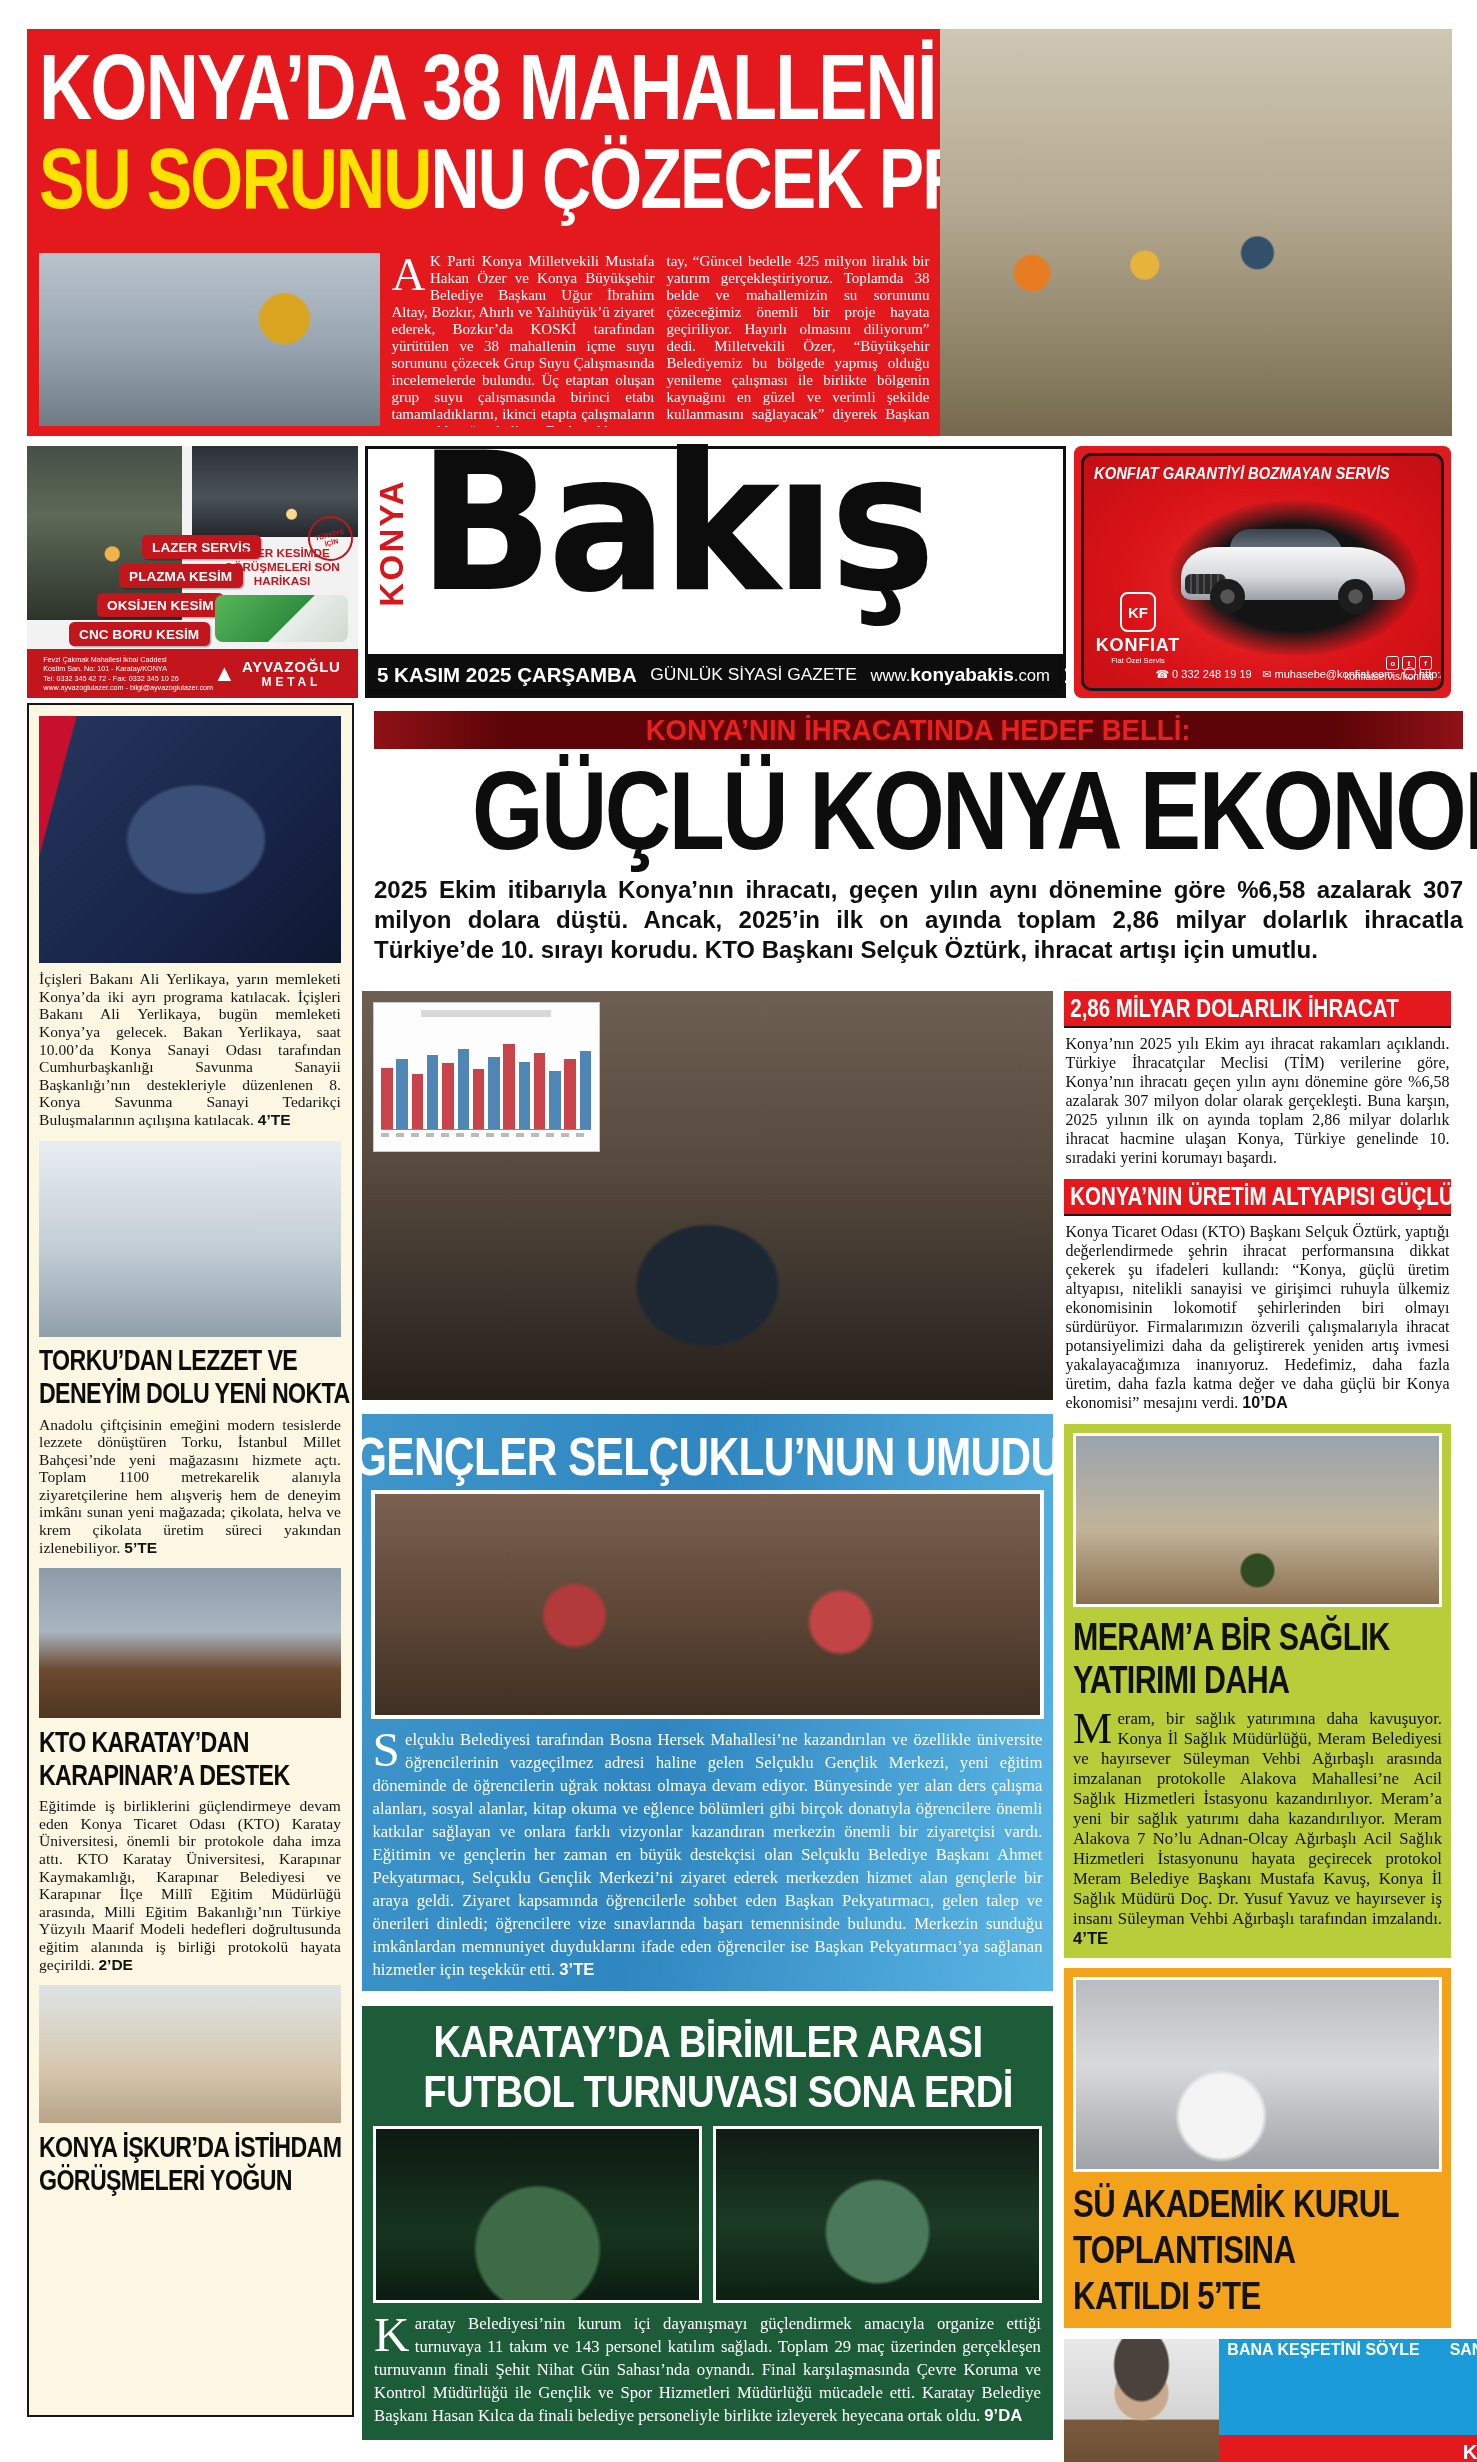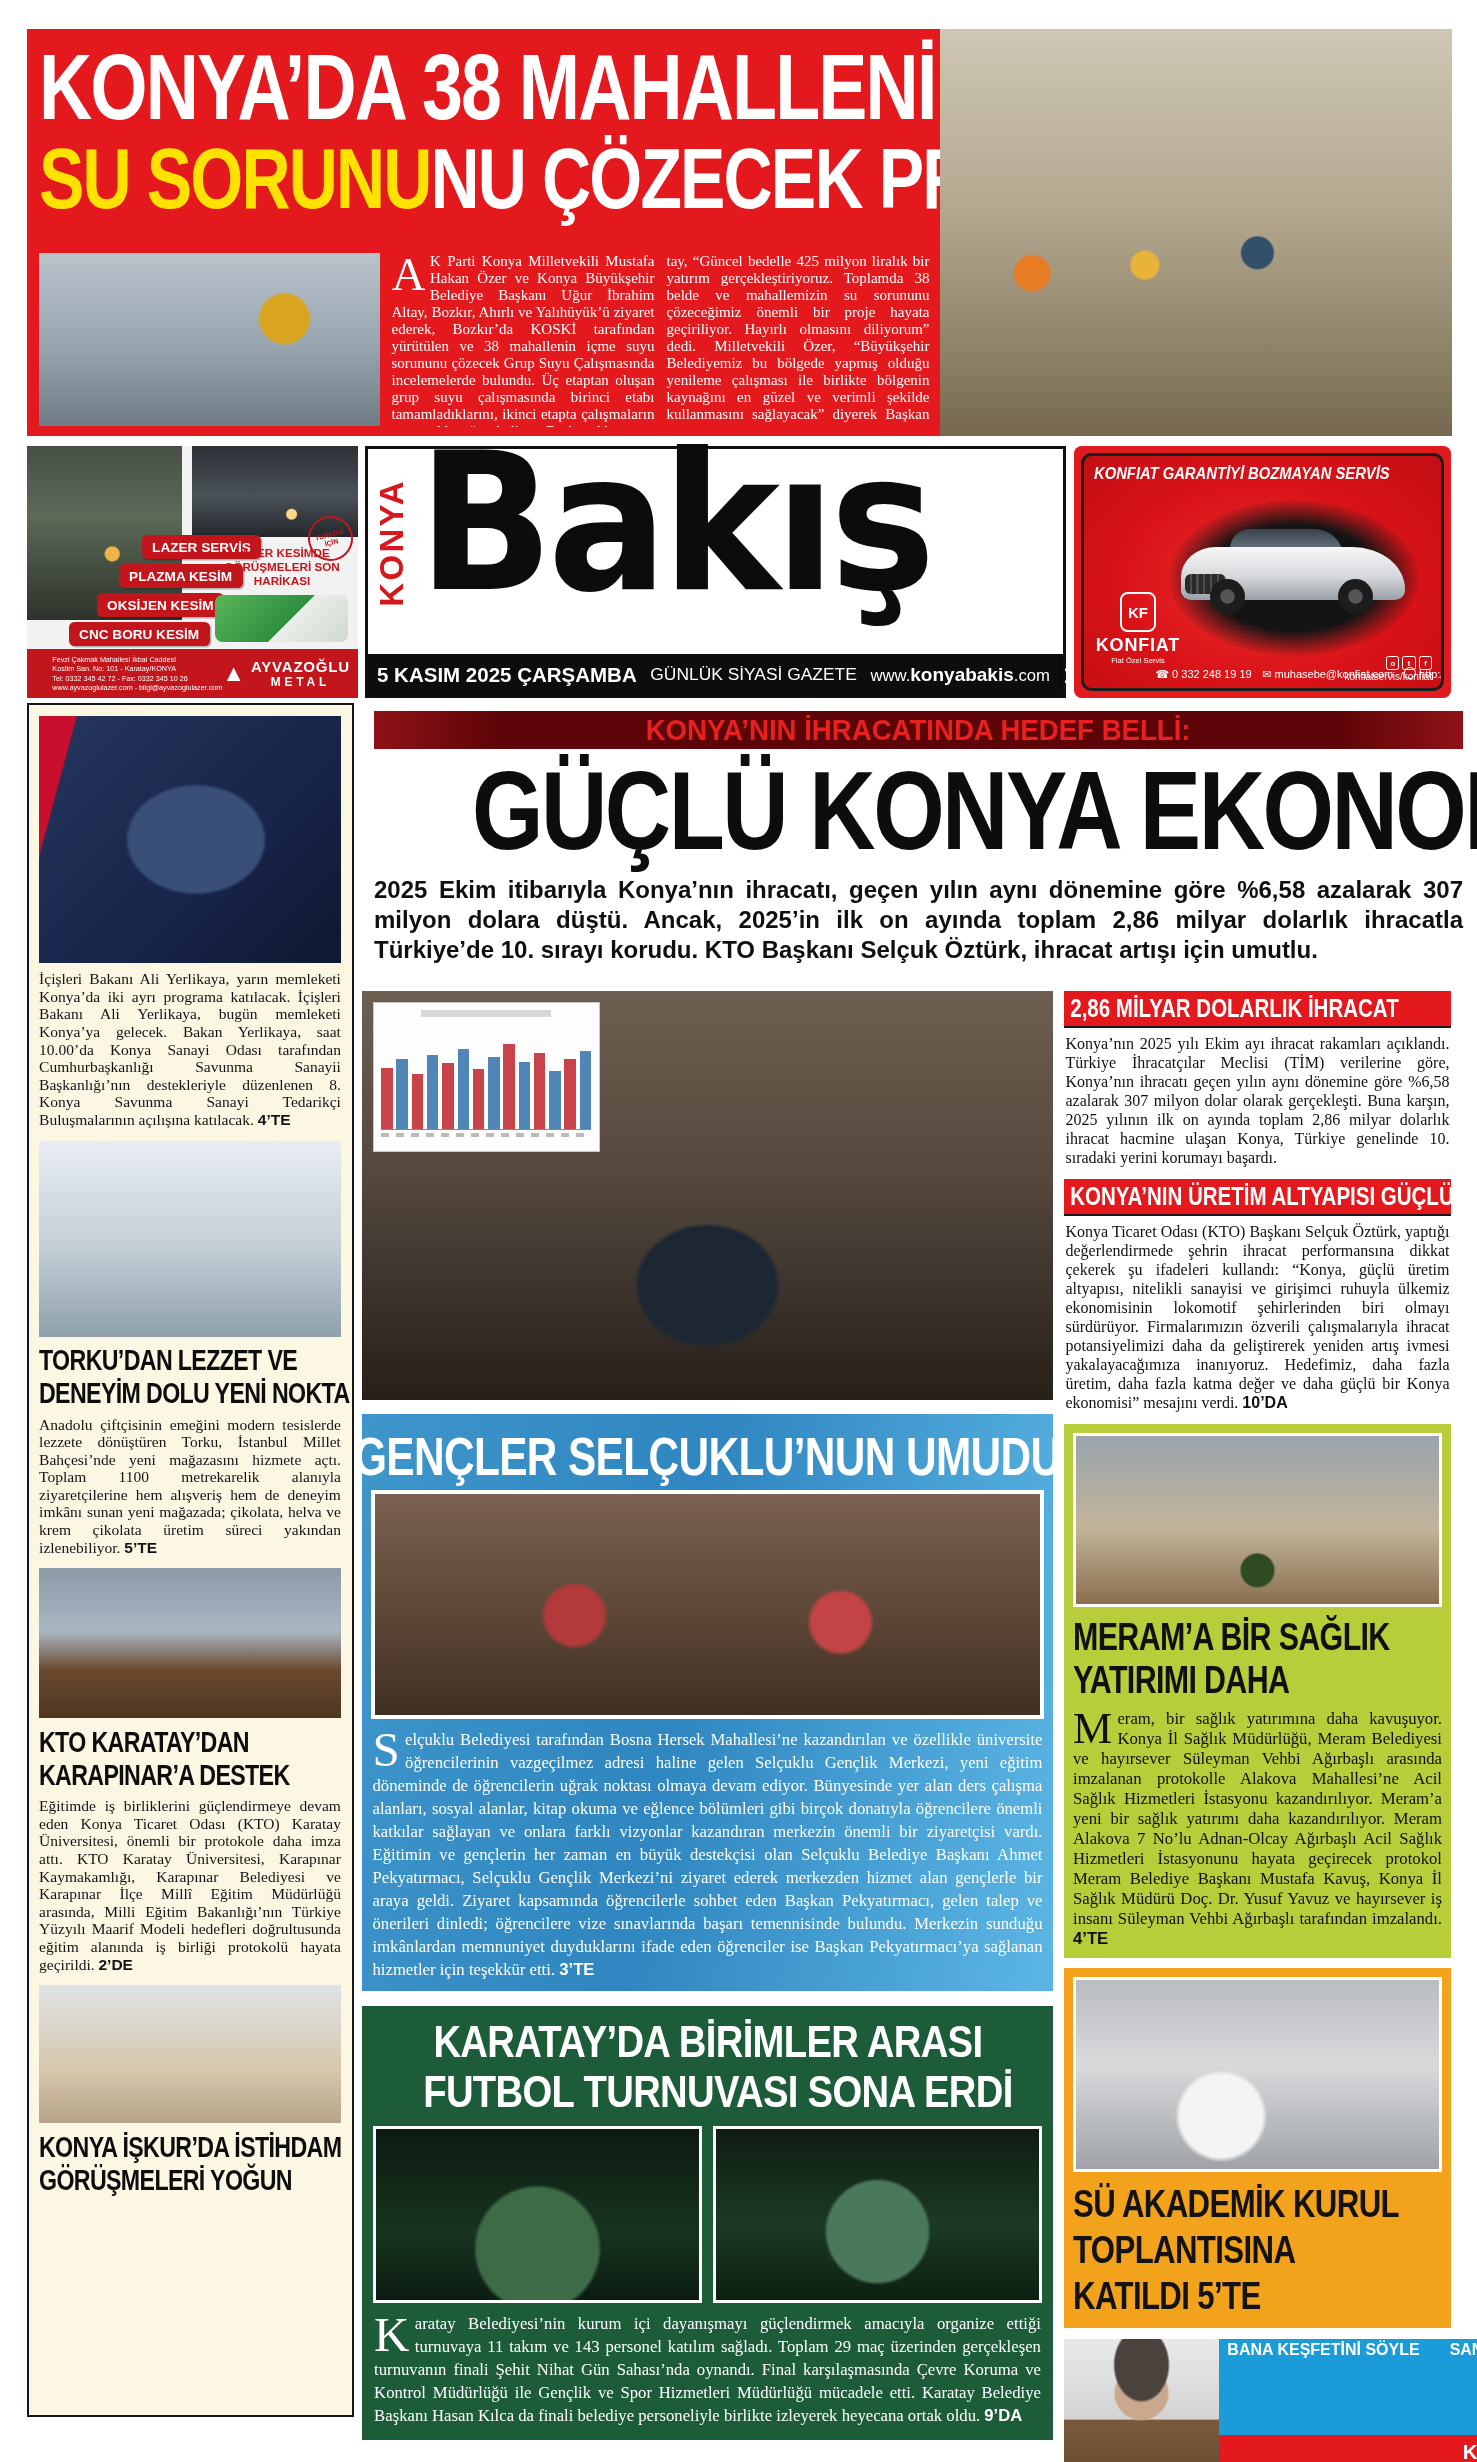--- a/index.html
+++ b/index.html
@@ -46,21 +46,21 @@
   .al-p1{left:115px;top:89px;} .al-p2{left:92px;top:118px;}
   .al-p3{left:70px;top:147px;}  .al-p4{left:42px;top:176px;}
   .al-tag{position:absolute;left:185px;top:100px;width:141px;text-align:center;
     color:#c3161c;font-weight:bold;font-size:11.7px;line-height:1.2;}
   .al-machine{position:absolute;left:188px;top:149px;width:133px;height:47px;border-radius:7.6px;
     background:linear-gradient(135deg,#59b65a 0%,#2e8f3f 55%,#e9efe9 56%,#cfd8cf 100%);}
   .al-stamp{position:absolute;right:4.5px;top:70px;width:41px;height:41px;border:2.3px solid #c3161c;border-radius:50%;
     color:#c3161c;font-size:6.8px;font-weight:bold;display:flex;align-items:center;justify-content:center;
     text-align:center;transform:rotate(-14deg);line-height:1.1;}
   .al-strip{position:absolute;left:0;bottom:0;width:331px;height:49px;background:#c3161c;
-    display:flex;justify-content:flex-end;align-items:center;padding:0 7.6px;box-sizing:border-box;}
+    display:flex;justify-content:center;align-items:center;padding:0 7.6px;box-sizing:border-box;}
   .al-addr{color:#fff;font-size:7.2px;line-height:1.3;}
   .al-brand{display:flex;align-items:center;gap:6px;color:#fff;}
   .al-tri{font-size:23px;line-height:1;color:#fff;}
   .al-brand-txt{text-align:center;font-weight:bold;}
   .al-brand-1{font-size:15px;letter-spacing:0.8px;}
   .al-brand-2{font-size:12px;letter-spacing:3.8px;}
 
   .masthead{position:absolute;left:365px;top:446px;width:701px;height:252px;background:#fff;
     border:3px solid #101010;box-sizing:border-box;}
   .mh-konya{position:absolute;left:4.5px;top:30px;color:#d6171b;font-weight:bold;font-size:33px;

